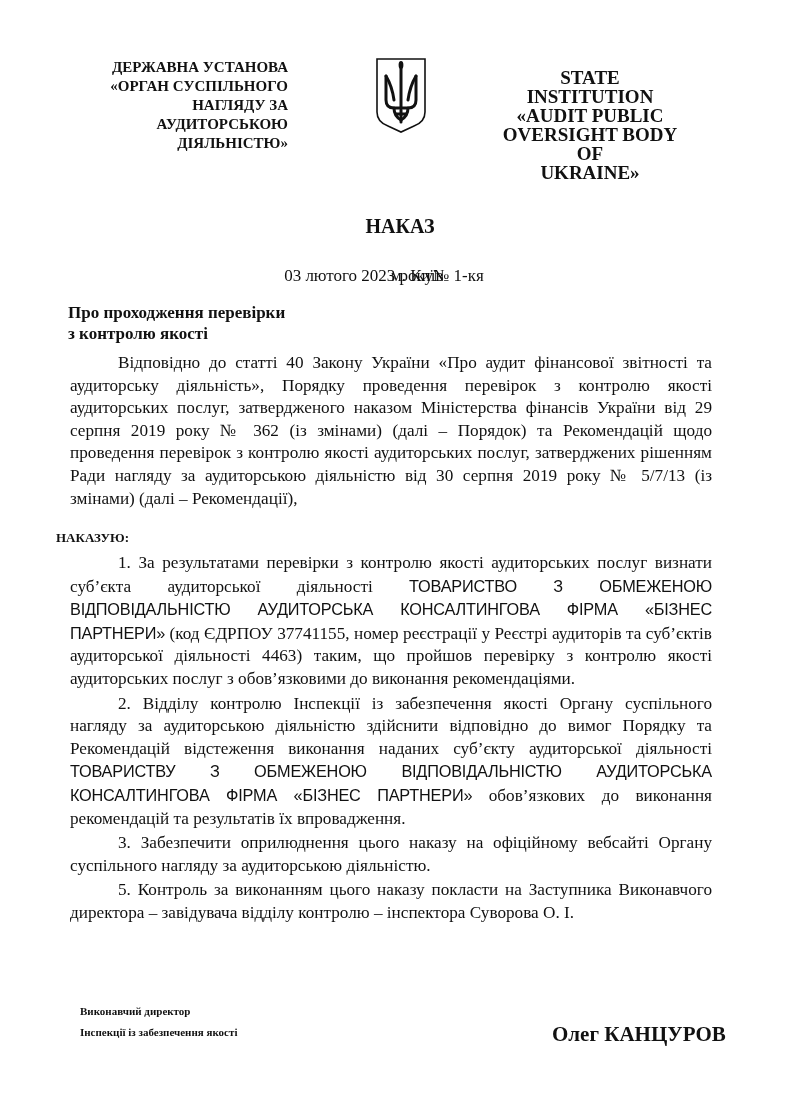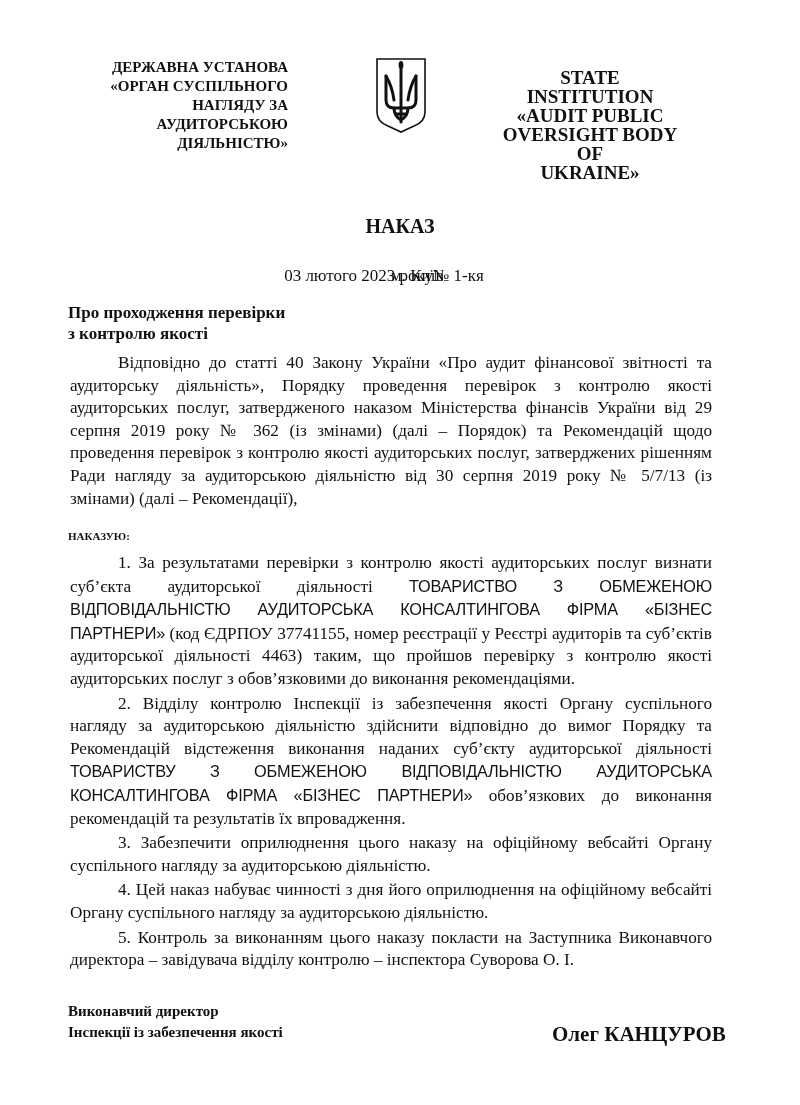--- a/index.html
+++ b/index.html
@@ -8,24 +8,24 @@
   .hdr-right { position: absolute; left: 500px; top: 68px; width: 180px; text-align: center; font-weight: bold; font-size: 19px; line-height: 19px; }
   .emblem { position: absolute; left: 374px; top: 56px; width: 54px; height: 78px; }
   .title { position: absolute; left: 0; width: 800px; top: 206px; text-align: center; font-weight: bold; font-size: 20px; margin-top: 9px; }
   .meta-row { position: absolute; left: 68px; width: 632px; top: 266px; font-size: 17px; display: flex; justify-content: center; }
   .meta-row span { display: inline-block; }
   .meta-city { position: absolute; left: 299px; margin-left: 24px; }
   .subject { position: absolute; left: 68px; top: 302px; font-weight: bold; font-size: 17px; line-height: 21px; }
   .body { position: absolute; left: 68px; width: 646px; font-size: 17.2px; line-height: 22.6px; text-align: justify; }
   .body p { margin: 2px; text-indent: 48px; }
   .preamble { top: 350px; }
-  .order-head { position: absolute; left: 68px; top: 530px; font-weight: bold; font-size: 11px; }
+  .order-head { position: absolute; left: 56px; top: 530px; font-weight: bold; font-size: 13px; }
   .items { top: 550px; }
   .company { font-family: "Liberation Sans", sans-serif; font-size: 16.3px; letter-spacing: -0.2px; }
-  .sign-left { position: absolute; left: 68px; top: 1001px; font-weight: bold; font-size: 15px; line-height: 21px; }
+  .sign-left { position: absolute; left: 80px; top: 1001px; font-weight: bold; font-size: 11px; line-height: 21px; }
   .sign-right { position: absolute; left: 552px; top: 1022px; font-weight: bold; font-size: 21px; }
 </style>
 </head>
 <body>
 
 <div class="hdr-left">
   <div>ДЕРЖАВНА УСТАНОВА</div>
   <div>«ОРГАН СУСПІЛЬНОГО</div>
   <div>НАГЛЯДУ ЗА</div>
   <div>АУДИТОРСЬКОЮ</div>
@@ -69,21 +69,20 @@
 <div class="body preamble">
   <p>Відповідно до статті 40 Закону України «Про аудит фінансової звітності та аудиторську діяльність», Порядку проведення перевірок з контролю якості аудиторських послуг, затвердженого наказом Міністерства фінансів України від 29 серпня 2019 року № 362 (із змінами) (далі – Порядок) та Рекомендацій щодо проведення перевірок з контролю якості аудиторських послуг, затверджених рішенням Ради нагляду за аудиторською діяльністю від 30 серпня 2019 року № 5/7/13 (із змінами) (далі – Рекомендації),</p>
 </div>
 
 <div class="order-head">НАКАЗУЮ:</div>
 
 <div class="body items">
   <p><span>1. За результатами перевірки з контролю якості аудиторських послуг визнати суб’єкта аудиторської діяльності </span><span class="company">ТОВАРИСТВО З ОБМЕЖЕНОЮ ВІДПОВІДАЛЬНІСТЮ АУДИТОРСЬКА КОНСАЛТИНГОВА ФІРМА «БІЗНЕС ПАРТНЕРИ»</span><span> (код ЄДРПОУ 37741155, номер реєстрації у Реєстрі аудиторів та суб’єктів аудиторської діяльності 4463) таким, що пройшов перевірку з контролю якості аудиторських послуг з обов’язковими до виконання рекомендаціями.</span></p>
   <p><span>2. Відділу контролю Інспекції із забезпечення якості Органу суспільного нагляду за аудиторською діяльністю здійснити відповідно до вимог Порядку та Рекомендацій відстеження виконання наданих суб’єкту аудиторської діяльності </span><span class="company">ТОВАРИСТВУ З ОБМЕЖЕНОЮ ВІДПОВІДАЛЬНІСТЮ АУДИТОРСЬКА КОНСАЛТИНГОВА ФІРМА «БІЗНЕС ПАРТНЕРИ»</span><span> обов’язкових до виконання рекомендацій та результатів їх впровадження.</span></p>
   <p>3. Забезпечити оприлюднення цього наказу на офіційному вебсайті Органу суспільного нагляду за аудиторською діяльністю.</p>
-  <p>4. Цей наказ набуває чинності з дня його оприлюднення на офіційному вебсайті Органу суспільного нагляду за аудиторською діяльністю.</p>
   <p>5. Контроль за виконанням цього наказу покласти на Заступника Виконавчого директора – завідувача відділу контролю – інспектора Суворова О. І.</p>
 </div>
 
 <div class="sign-left">
   <div>Виконавчий директор</div>
   <div>Інспекції із забезпечення якості</div>
 </div>
 <div class="sign-right">Олег КАНЦУРОВ</div>
 
 </body></html>

